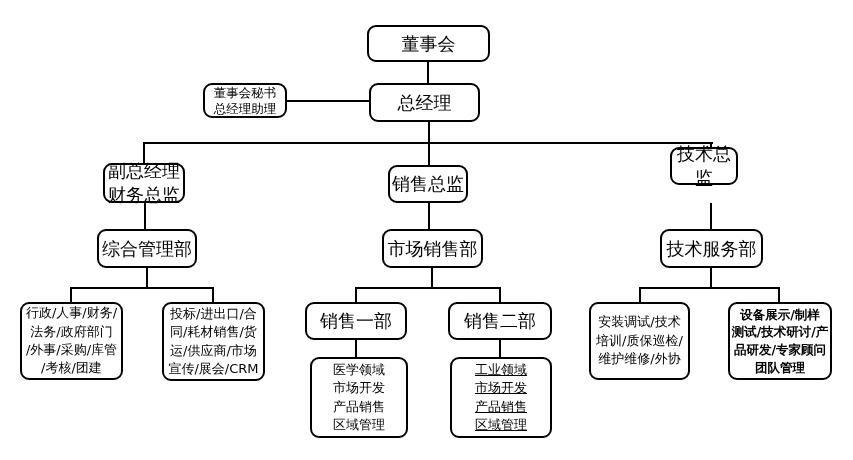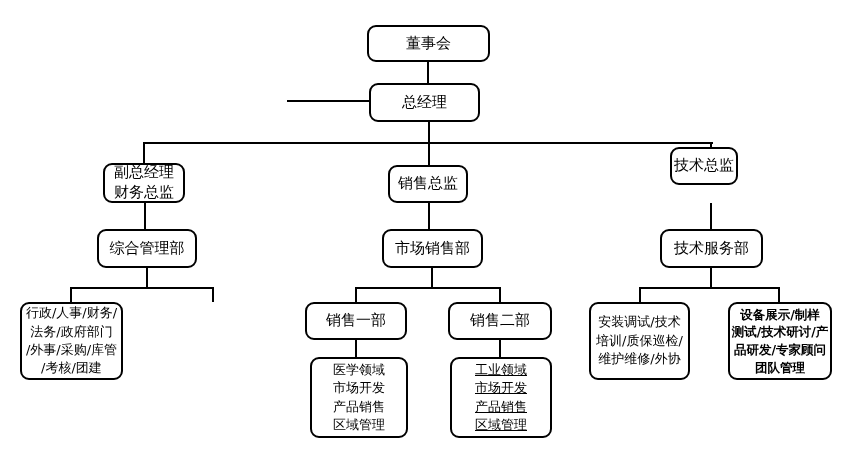--- a/index.html
+++ b/index.html
@@ -20,21 +20,21 @@
     box-sizing: border-box;
     background: #ffffff;
     border: 2px solid #000000;
     border-radius: 9px;
     display: flex;
     align-items: center;
     justify-content: center;
     text-align: center;
     white-space: pre-line;
     color: #000000;
-    font-size: 15px;
+    font-size: 18px;
     line-height: 1.32;
     z-index: 2;
   }
   .leaf {
     font-size: 13px;
     line-height: 1.42;
   }
   .line {
     position: absolute;
     background: #000000;
@@ -108,32 +108,38 @@
   <div class="line l-drop-sales1"></div>
   <div class="line l-drop-sales2"></div>
   <div class="line l-svc-down"></div>
   <div class="line l-bus4"></div>
   <div class="line l-drop-install"></div>
   <div class="line l-drop-demo"></div>
   <div class="line l-s1-medical"></div>
   <div class="line l-s2-industrial"></div>
 
   <div class="node n-board">董事会</div>
+  <div class="node n-secretary">董事会秘书
+总经理助理</div>
   <div class="node n-gm">总经理</div>
   <div class="node n-sales-director">销售总监</div>
   <div class="node n-deputy-gm">副总经理
 财务总监</div>
   <div class="node n-tech-director">技术总监</div>
   <div class="node n-general-admin">综合管理部</div>
   <div class="node n-marketing">市场销售部</div>
   <div class="node n-tech-service">技术服务部</div>
   <div class="node leaf n-admin-duties">行政/人事/财务/
 法务/政府部门
 /外事/采购/库管
 /考核/团建</div>
+  <div class="node leaf n-bidding-duties">投标/进出口/合
+同/耗材销售/货
+运/供应商/市场
+宣传/展会/CRM</div>
   <div class="node n-sales-1">销售一部</div>
   <div class="node n-sales-2">销售二部</div>
   <div class="node leaf n-install-duties">安装调试/技术
 培训/质保巡检/
 维护维修/外协</div>
   <div class="node leaf n-demo-duties">设备展示/制样
 测试/技术研讨/产
 品研发/专家顾问
 团队管理</div>
   <div class="node leaf n-medical-duties">医学领域

